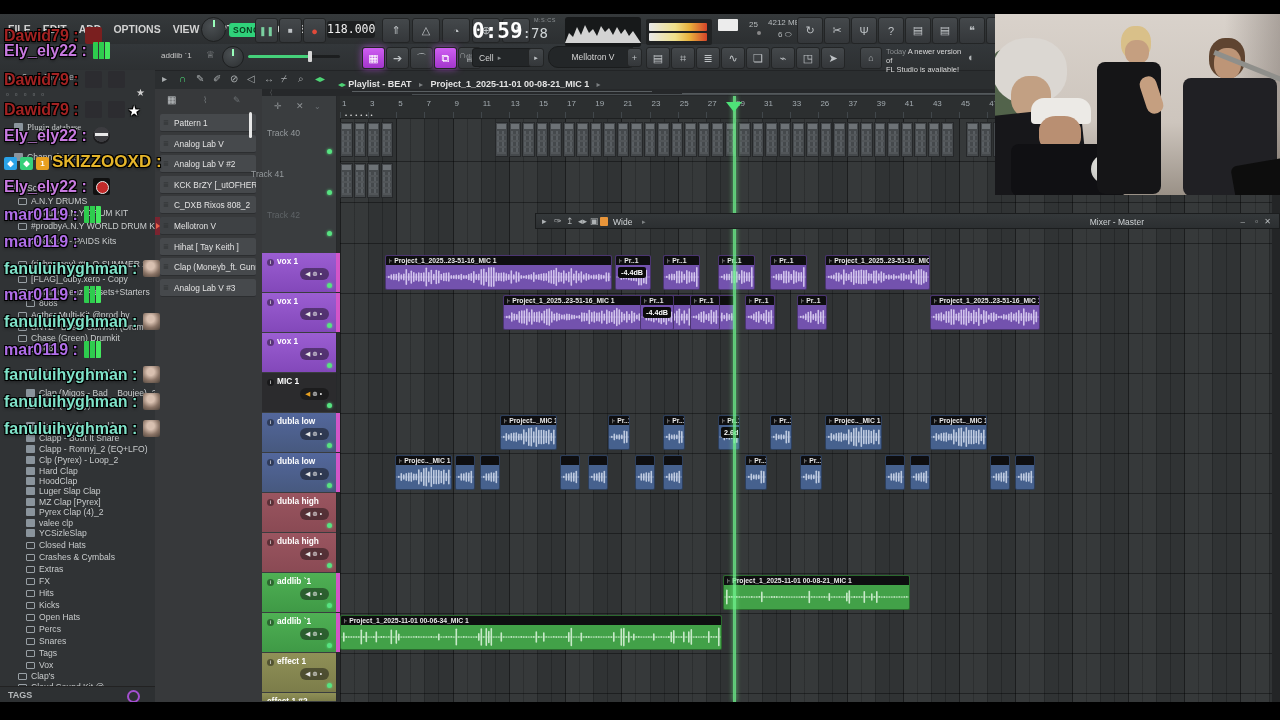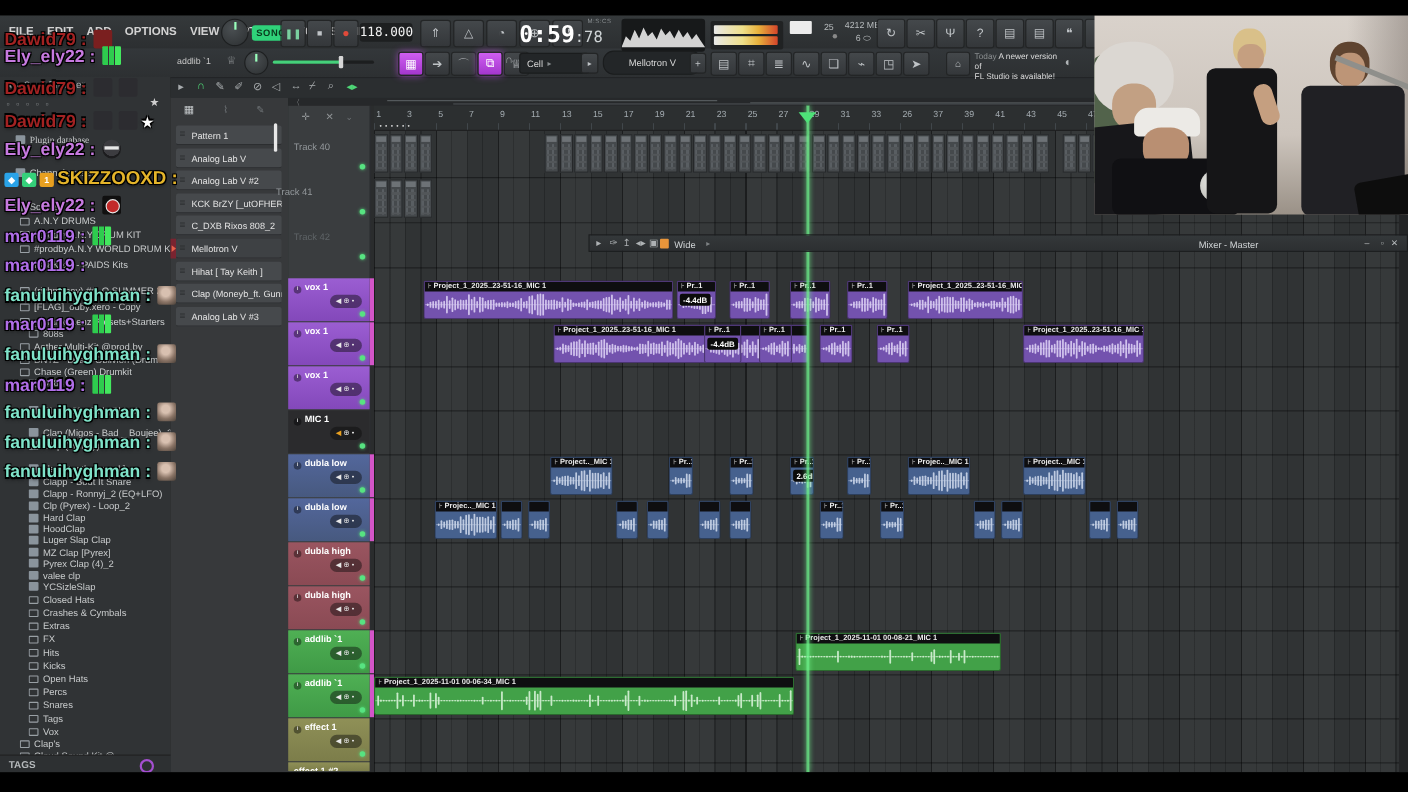--- a/index.html
+++ b/index.html
@@ -230,20 +230,27 @@
       <span class="mini-icon" style="left: 179px; top: 73px; z-index: 6; color: rgb(78, 214, 118);">∩</span>
       <span class="mini-icon" style="left: 196px; top: 73px; z-index: 6;">✎</span>
       <span class="mini-icon" style="left: 213px; top: 73px; z-index: 6;">✐</span>
       <span class="mini-icon" style="left: 230px; top: 73px; z-index: 6;">⊘</span>
       <span class="mini-icon" style="left: 247px; top: 73px; z-index: 6;">◁</span>
       <span class="mini-icon" style="left: 264px; top: 73px; z-index: 6;">↔</span>
       <span class="mini-icon" style="left: 281px; top: 73px; z-index: 6;">⌿</span>
       <span class="mini-icon" style="left: 298px; top: 73px; z-index: 6;">⌕</span>
       <span class="mini-icon" style="left: 315px; top: 73px; z-index: 6; color: rgb(78, 214, 118);">◂▸</span>
     </div>
+  <div style="position:absolute;left:338px;top:73px;z-index:6">
+    <span style="color:#4ed676;font-size:8px">◂▸ </span>
+    <span class="crumb">Playlist - BEAT</span>
+    <span class="crumb-sep">▸</span>
+    <span class="crumb">Project_1_2025-11-01 00-08-21_MIC 1</span>
+    <span class="crumb-sep">▸</span>
+  </div>
 
   <div id="browser">
     <div style="position:absolute;left:8px;top:4px;font-size:8.5px;color:#c9c9c9">
       <span style="color:#8a8e90">[ ] </span><span>Project_1.flp</span>
     </div>
     <div class="b-head" style="left:6px;top:28px">◂ ▴ ⟲</div>
     <div class="b-head" style="left:44px;top:28px">Browser</div>
     <div style="position:absolute;left:6px;top:46px;color:#8e9294;font-size:8px;letter-spacing:6px">▫▫▫▫▫</div>
     <div style="position:absolute;left:136px;top:43px;color:#cfcfcf;font-size:10px">★</div>
     <div id="browser-sections">

